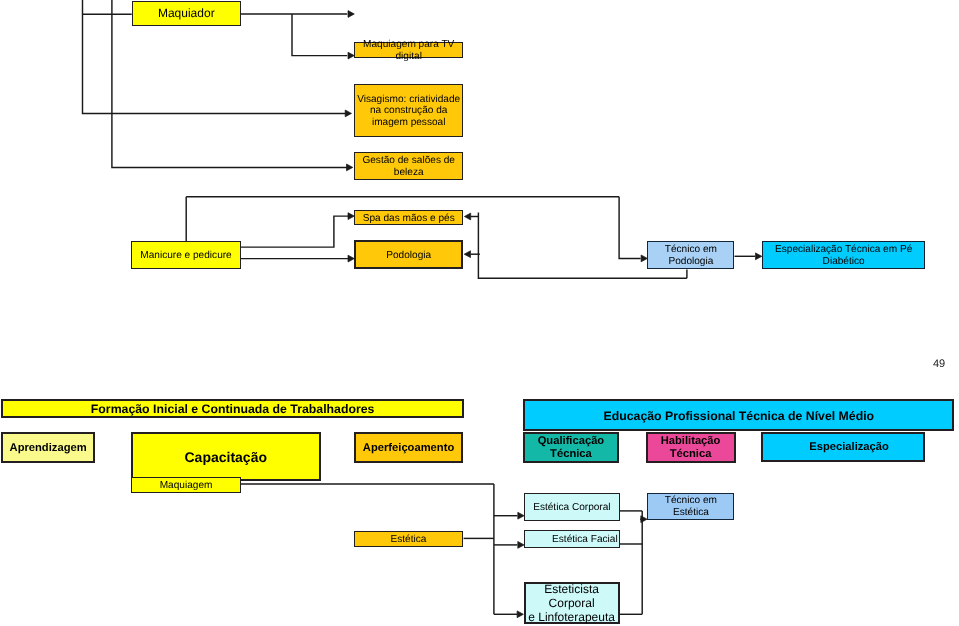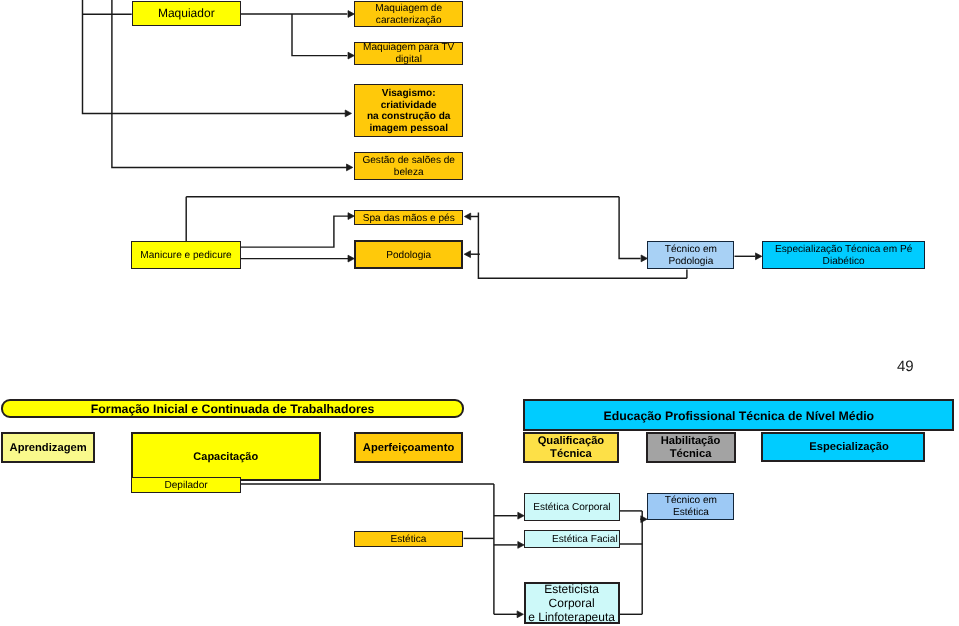--- a/index.html
+++ b/index.html
@@ -7,21 +7,21 @@
   body{width:959px;height:626px;overflow:hidden;
        font-family:"Liberation Sans",sans-serif;
        -webkit-font-smoothing:antialiased;text-rendering:geometricPrecision;}
   #stage{position:relative;width:959px;height:626px;background:#ffffff;}
   svg.wires{position:absolute;left:0;top:0;width:959px;height:626px;pointer-events:none;}
   .node{position:absolute;box-sizing:border-box;display:flex;align-items:center;
         justify-content:center;text-align:center;color:#000;line-height:1.16;
         white-space:pre-line;border-style:solid;}
   .node > span{display:block;width:100%;position:relative;top:0.8px;}
   .node.bold{font-weight:bold;}
-  .pagenum{position:absolute;left:897px;top:358px;font-size:15px;color:#1a1a1a;}
+  .pagenum{position:absolute;left:933px;top:358px;font-size:11px;color:#1a1a1a;}
 </style>
 </head>
 <body>
 
 <div id="stage">
 
   <svg class="wires" viewBox="0 0 959 626" width="959" height="626" xmlns="http://www.w3.org/2000/svg">
     <g id="wire-lines" fill="none" stroke-linecap="butt" stroke-linejoin="miter" stroke="#1a1a1a" stroke-width="1.45">
       <path d="M82.5,0 L82.5,113.4 L345.6,113.4"></path>
       <path d="M111.9,0 L111.9,167.4 L346.9,167.4"></path>
@@ -64,29 +64,25 @@
       <polygon points="517.8,512.3 524.1,515.7 517.8,519.1"></polygon>
       <polygon points="517.8,541.5 524.1,544.9 517.8,548.3"></polygon>
       <polygon points="517.1,610.9 523.4,614.3 517.1,617.7"></polygon>
       <polygon points="640.8,515.8 647.1,519.2 640.8,522.6"></polygon>
     </g>
   </svg>
 
   <div class="node" style="left: 131.5px; top: 0.5px; width: 109.6px; height: 25px; background: rgb(255, 255, 0); border-width: 1.85px; border-color: rgb(35, 31, 32); font-size: 12px; color: rgb(0, 0, 0);">
     <span>Maquiador</span>
   </div>
-  <div class="node" style="left: 354.1px; top: 0.5px; width: 109.2px; height: 26.7px; background: rgb(255, 201, 10); border-width: 1.85px; border-color: rgb(35, 31, 32); font-size: 10.1px; color: rgb(0, 0, 0);">
-    <span>Maquiagem de
-caracterização</span>
-  </div>
-  <div class="node" style="left: 354.1px; top: 41.8px; width: 109.2px; height: 23px; background: rgb(255, 201, 10); border-width: 1.85px; border-color: rgb(35, 31, 32); font-size: 10.1px; color: rgb(0, 0, 0);">
+  <div class="node" style="left: 354.1px; top: 41.8px; width: 109.2px; height: 16px; background: rgb(255, 201, 10); border-width: 1.85px; border-color: rgb(35, 31, 32); font-size: 10.1px; color: rgb(0, 0, 0);">
     <span>Maquiagem para TV
 digital</span>
   </div>
-  <div class="node" style="left: 354.1px; top: 83.7px; width: 109.2px; height: 53.5px; background: rgb(255, 201, 10); border-width: 1.85px; border-color: rgb(35, 31, 32); font-size: 10.1px; color: rgb(0, 0, 0); font-weight: bold;">
+  <div class="node" style="left: 354.1px; top: 83.7px; width: 109.2px; height: 53.5px; background: rgb(255, 201, 10); border-width: 1.85px; border-color: rgb(35, 31, 32); font-size: 10.1px; color: rgb(0, 0, 0);">
     <span>Visagismo: criatividade
 na construção da
 imagem pessoal</span>
   </div>
   <div class="node" style="left: 354.1px; top: 151.9px; width: 109.2px; height: 28.3px; background: rgb(255, 201, 10); border-width: 1.85px; border-color: rgb(35, 31, 32); font-size: 10.1px; color: rgb(0, 0, 0);">
     <span>Gestão de salões de
 beleza</span>
   </div>
   <div class="node" style="left: 354.1px; top: 209.8px; width: 109.2px; height: 15.6px; background: rgb(255, 201, 10); border-width: 1.85px; border-color: rgb(35, 31, 32); font-size: 10.1px; color: rgb(0, 0, 0);">
     <span>Spa das mãos e pés</span>
@@ -98,48 +94,48 @@
     <span>Podologia</span>
   </div>
   <div class="node" style="left: 647.3px; top: 241.2px; width: 87.2px; height: 28.3px; background: rgb(168, 209, 245); border-width: 1.6px; border-color: rgb(20, 38, 58); font-size: 10.1px; color: rgb(0, 0, 0);">
     <span>Técnico em
 Podologia</span>
   </div>
   <div class="node" style="left: 761.9px; top: 241.1px; width: 163.5px; height: 28.1px; background: rgb(0, 204, 255); border-width: 1.8px; border-color: rgb(13, 33, 51); font-size: 10.1px; color: rgb(0, 0, 0);">
     <span>Especialização Técnica em Pé
 Diabético</span>
   </div>
-  <div class="node bold" style="left: 1.3px; top: 399.4px; width: 462.7px; height: 18.4px; background: rgb(255, 255, 0); border-width: 2.4px; border-color: rgb(35, 31, 32); font-size: 12.3px; color: rgb(0, 0, 0); border-radius: 9px;">
+  <div class="node bold" style="left: 1.3px; top: 399.4px; width: 462.7px; height: 18.4px; background: rgb(255, 255, 0); border-width: 2.4px; border-color: rgb(35, 31, 32); font-size: 12.3px; color: rgb(0, 0, 0);">
     <span>Formação Inicial e Continuada de Trabalhadores</span>
   </div>
   <div class="node bold" style="left: 523.2px; top: 399.3px; width: 431.3px; height: 32px; background: rgb(0, 204, 255); border-width: 2.4px; border-color: rgb(35, 31, 32); font-size: 12.3px; color: rgb(0, 0, 0);">
     <span>Educação Profissional Técnica de Nível Médio</span>
   </div>
   <div class="node bold" style="left: 1.1px; top: 432px; width: 94px; height: 31px; background: rgb(249, 249, 140); border-width: 2.3px; border-color: rgb(35, 31, 32); font-size: 11.2px; color: rgb(0, 0, 0);">
     <span>Aprendizagem</span>
   </div>
-  <div class="node bold" style="left: 130.5px; top: 432px; width: 190.5px; height: 49px; background: rgb(255, 255, 0); border-width: 2.3px; border-color: rgb(35, 31, 32); font-size: 11px; color: rgb(0, 0, 0);">
+  <div class="node bold" style="left: 130.5px; top: 432px; width: 190.5px; height: 49px; background: rgb(255, 255, 0); border-width: 2.3px; border-color: rgb(35, 31, 32); font-size: 14px; color: rgb(0, 0, 0);">
     <span>Capacitação</span>
   </div>
   <div class="node bold" style="left: 353.8px; top: 432px; width: 109.5px; height: 31px; background: rgb(255, 201, 10); border-width: 2.3px; border-color: rgb(35, 31, 32); font-size: 11.2px; color: rgb(0, 0, 0);">
     <span>Aperfeiçoamento</span>
   </div>
-  <div class="node bold" style="left: 523.3px; top: 431.8px; width: 95.3px; height: 31.2px; background: #fde047; border-width: 2.3px; border-color: rgb(35, 31, 32); font-size: 11.2px; color: rgb(0, 0, 0);">
+  <div class="node bold" style="left: 523.3px; top: 431.8px; width: 95.3px; height: 31.2px; background: #14b8a6; border-width: 2.3px; border-color: rgb(35, 31, 32); font-size: 11.2px; color: rgb(0, 0, 0);">
     <span>Qualificação
 Técnica</span>
   </div>
-  <div class="node bold" style="left: 645.5px; top: 431.8px; width: 90.1px; height: 31.2px; background: #a3a3a3; border-width: 2.3px; border-color: rgb(35, 31, 32); font-size: 11.2px; color: rgb(0, 0, 0);">
+  <div class="node bold" style="left: 645.5px; top: 431.8px; width: 90.1px; height: 31.2px; background: #ec4899; border-width: 2.3px; border-color: rgb(35, 31, 32); font-size: 11.2px; color: rgb(0, 0, 0);">
     <span>Habilitação
 Técnica</span>
   </div>
   <div class="node bold" style="left: 760.8px; top: 431.8px; width: 164.5px; height: 30.4px; background: rgb(0, 204, 255); border-width: 2.3px; border-color: rgb(35, 31, 32); font-size: 11.2px; color: rgb(0, 0, 0); padding-left: 12px;">
     <span>Especialização</span>
   </div>
   <div class="node" style="left: 130.9px; top: 477px; width: 110.3px; height: 16px; background: rgb(255, 255, 0); border-width: 1.8px; border-color: rgb(35, 31, 32); font-size: 10.1px; color: rgb(0, 0, 0);">
-    <span>Depilador</span>
+    <span>Maquiagem</span>
   </div>
   <div class="node" style="left: 353.7px; top: 530.6px; width: 109.5px; height: 16.8px; background: rgb(255, 201, 10); border-width: 1.9px; border-color: rgb(35, 31, 32); font-size: 10.1px; color: rgb(0, 0, 0);">
     <span>Estética</span>
   </div>
   <div class="node" style="left: 524.2px; top: 492.9px; width: 95.4px; height: 28px; background: rgb(205, 249, 249); border-width: 1.7px; border-color: rgb(35, 31, 32); font-size: 10.1px; color: rgb(0, 0, 0);">
     <span>Estética Corporal</span>
   </div>
   <div class="node" style="left: 524.2px; top: 530.1px; width: 95.4px; height: 17.6px; background: rgb(205, 249, 249); border-width: 1.7px; border-color: rgb(35, 31, 32); font-size: 10.1px; color: rgb(0, 0, 0); padding-left: 26px;">
     <span>Estética Facial</span>
   </div>

